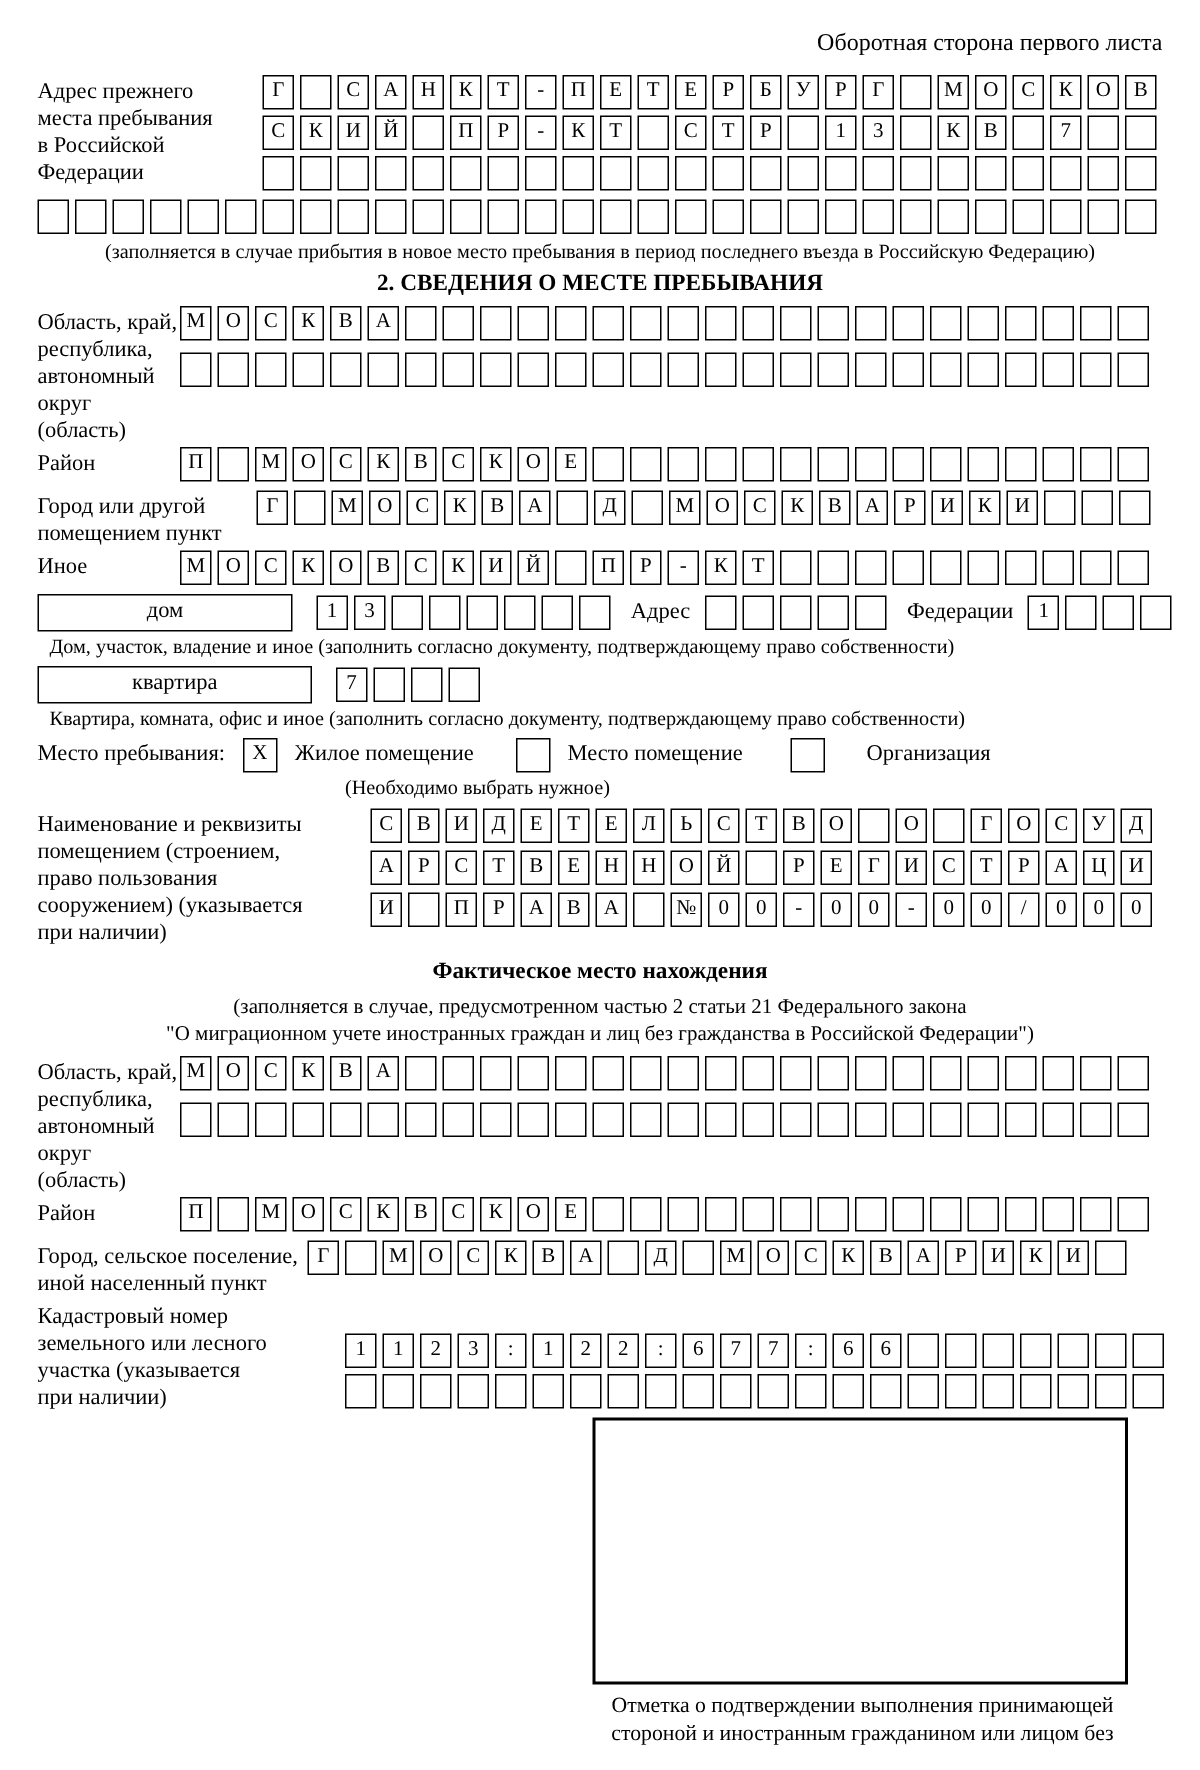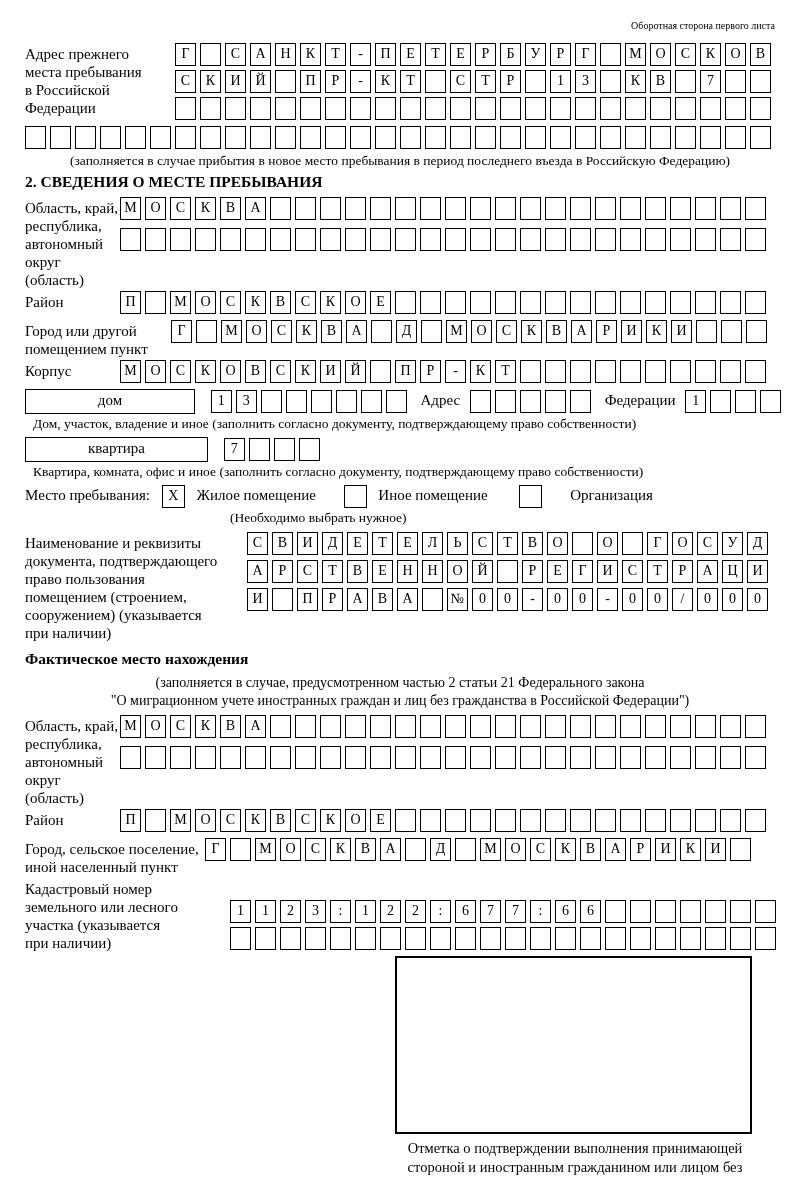--- a/index.html
+++ b/index.html
@@ -1,20 +1,20 @@
 <!DOCTYPE html>
 <html><head>
 <meta charset="utf-8">
 <style>
   html,body{margin:0;padding:0;background:#fff;}
   body{width:800px;height:1180px;overflow:hidden;color:#000;
        font-family:"Liberation Serif","DejaVu Serif",serif;font-size:15px;}
   .page{padding:10px 25px 0 25px;}
-  .hdr{text-align:right;font-size:10px;margin:10px 0 12px 0;}
-  .sect-title{text-align:left;font-weight:bold;font-size:15.5px;margin:4px 0 6px 0;}
+  .hdr{text-align:right;font-size:16px;margin:10px 0 12px 0;}
+  .sect-title{text-align:center;font-weight:bold;font-size:15.5px;margin:4px 0 6px 0;}
   .cap{font-size:13.5px;line-height:16px;}
   .center{text-align:center;}
   .cellrow{white-space:nowrap;height:23px;margin-bottom:4px;}
   .cellrow.inline{display:inline-block;margin-bottom:0;vertical-align:middle;}
   .cell{box-sizing:border-box;display:inline-block;width:21px;height:23px;
         border:1.5px solid #000;margin-right:4px;text-align:center;
         font-size:14px;line-height:19px;vertical-align:top;background:#fff;}
   .frow{display:flex;align-items:flex-start;margin-bottom:2px;}
   .flabel{flex:none;font-size:15px;line-height:18px;padding-top:2px;}
   .w150{width:150px}.w95{width:95px}.w146{width:146px}.w222{width:222px}
@@ -81,21 +81,21 @@
 
   <div class="frow">
     <div class="flabel w146">
       <div>Город или другой</div>
       <div>помещением пункт</div>
     </div>
     <div class="cellrow"><span class="cell">Г</span><span class="cell"></span><span class="cell">М</span><span class="cell">О</span><span class="cell">С</span><span class="cell">К</span><span class="cell">В</span><span class="cell">А</span><span class="cell"></span><span class="cell">Д</span><span class="cell"></span><span class="cell">М</span><span class="cell">О</span><span class="cell">С</span><span class="cell">К</span><span class="cell">В</span><span class="cell">А</span><span class="cell">Р</span><span class="cell">И</span><span class="cell">К</span><span class="cell">И</span><span class="cell"></span><span class="cell"></span><span class="cell"></span></div>
   </div>
 
   <div class="frow">
-    <div class="flabel w95">Корпус</div>
+    <div class="flabel w95">Иное</div>
     <div class="cellrow"><span class="cell">М</span><span class="cell">О</span><span class="cell">С</span><span class="cell">К</span><span class="cell">О</span><span class="cell">В</span><span class="cell">С</span><span class="cell">К</span><span class="cell">И</span><span class="cell">Й</span><span class="cell"></span><span class="cell">П</span><span class="cell">Р</span><span class="cell">-</span><span class="cell">К</span><span class="cell">Т</span><span class="cell"></span><span class="cell"></span><span class="cell"></span><span class="cell"></span><span class="cell"></span><span class="cell"></span><span class="cell"></span><span class="cell"></span><span class="cell"></span><span class="cell"></span></div>
   </div>
 
   <div class="inline-row">
     <span class="widebox bx170">дом</span>
     <span class="inlabel"> </span>
     <span class="cellrow inline"><span class="cell">1</span><span class="cell">3</span><span class="cell"></span><span class="cell"></span><span class="cell"></span><span class="cell"></span><span class="cell"></span><span class="cell"></span></span>
     <span class="inlabel">Адрес</span>
     <span class="cellrow inline"><span class="cell"></span><span class="cell"></span><span class="cell"></span><span class="cell"></span><span class="cell"></span></span>
     <span class="inlabel">Федерации</span>
@@ -108,32 +108,31 @@
     <span class="inlabel"> </span>
     <span class="cellrow inline"><span class="cell">7</span><span class="cell"></span><span class="cell"></span><span class="cell"></span></span>
   </div>
   <div class="cap indent8">Квартира, комната, офис и иное (заполнить согласно документу, подтверждающему право собственности)</div>
 
   <div class="inline-row">
     <span>Место пребывания:</span>
     <span class="chk">X</span>
     <span>Жилое помещение</span>
     <span class="chk" style="margin-left:24px;"></span>
-    <span>Иное помещение</span>
+    <span>Место помещение</span>
     <span class="chk" style="margin-left:28px;margin-right:24px;"></span>
     <span>Организация</span>
   </div>
   <div class="cap mesto-note">(Необходимо выбрать нужное)</div>
 
   <div class="frow" style="margin-top:6px;">
     <div class="flabel w222">
       <div>Наименование и реквизиты</div>
-      <div>документа, подтверждающего</div>
+      <div>помещением (строением,</div>
       <div>право пользования</div>
-      <div>помещением (строением,</div>
       <div>сооружением) (указывается</div>
       <div>при наличии)</div>
     </div>
     <div>
       <div class="cellrow mb5"><span class="cell">С</span><span class="cell">В</span><span class="cell">И</span><span class="cell">Д</span><span class="cell">Е</span><span class="cell">Т</span><span class="cell">Е</span><span class="cell">Л</span><span class="cell">Ь</span><span class="cell">С</span><span class="cell">Т</span><span class="cell">В</span><span class="cell">О</span><span class="cell"></span><span class="cell">О</span><span class="cell"></span><span class="cell">Г</span><span class="cell">О</span><span class="cell">С</span><span class="cell">У</span><span class="cell">Д</span></div>
       <div class="cellrow mb5"><span class="cell">А</span><span class="cell">Р</span><span class="cell">С</span><span class="cell">Т</span><span class="cell">В</span><span class="cell">Е</span><span class="cell">Н</span><span class="cell">Н</span><span class="cell">О</span><span class="cell">Й</span><span class="cell"></span><span class="cell">Р</span><span class="cell">Е</span><span class="cell">Г</span><span class="cell">И</span><span class="cell">С</span><span class="cell">Т</span><span class="cell">Р</span><span class="cell">А</span><span class="cell">Ц</span><span class="cell">И</span></div>
       <div class="cellrow"><span class="cell">И</span><span class="cell"></span><span class="cell">П</span><span class="cell">Р</span><span class="cell">А</span><span class="cell">В</span><span class="cell">А</span><span class="cell"></span><span class="cell">№</span><span class="cell">0</span><span class="cell">0</span><span class="cell">-</span><span class="cell">0</span><span class="cell">0</span><span class="cell">-</span><span class="cell">0</span><span class="cell">0</span><span class="cell">/</span><span class="cell">0</span><span class="cell">0</span><span class="cell">0</span></div>
     </div>
   </div>
 

